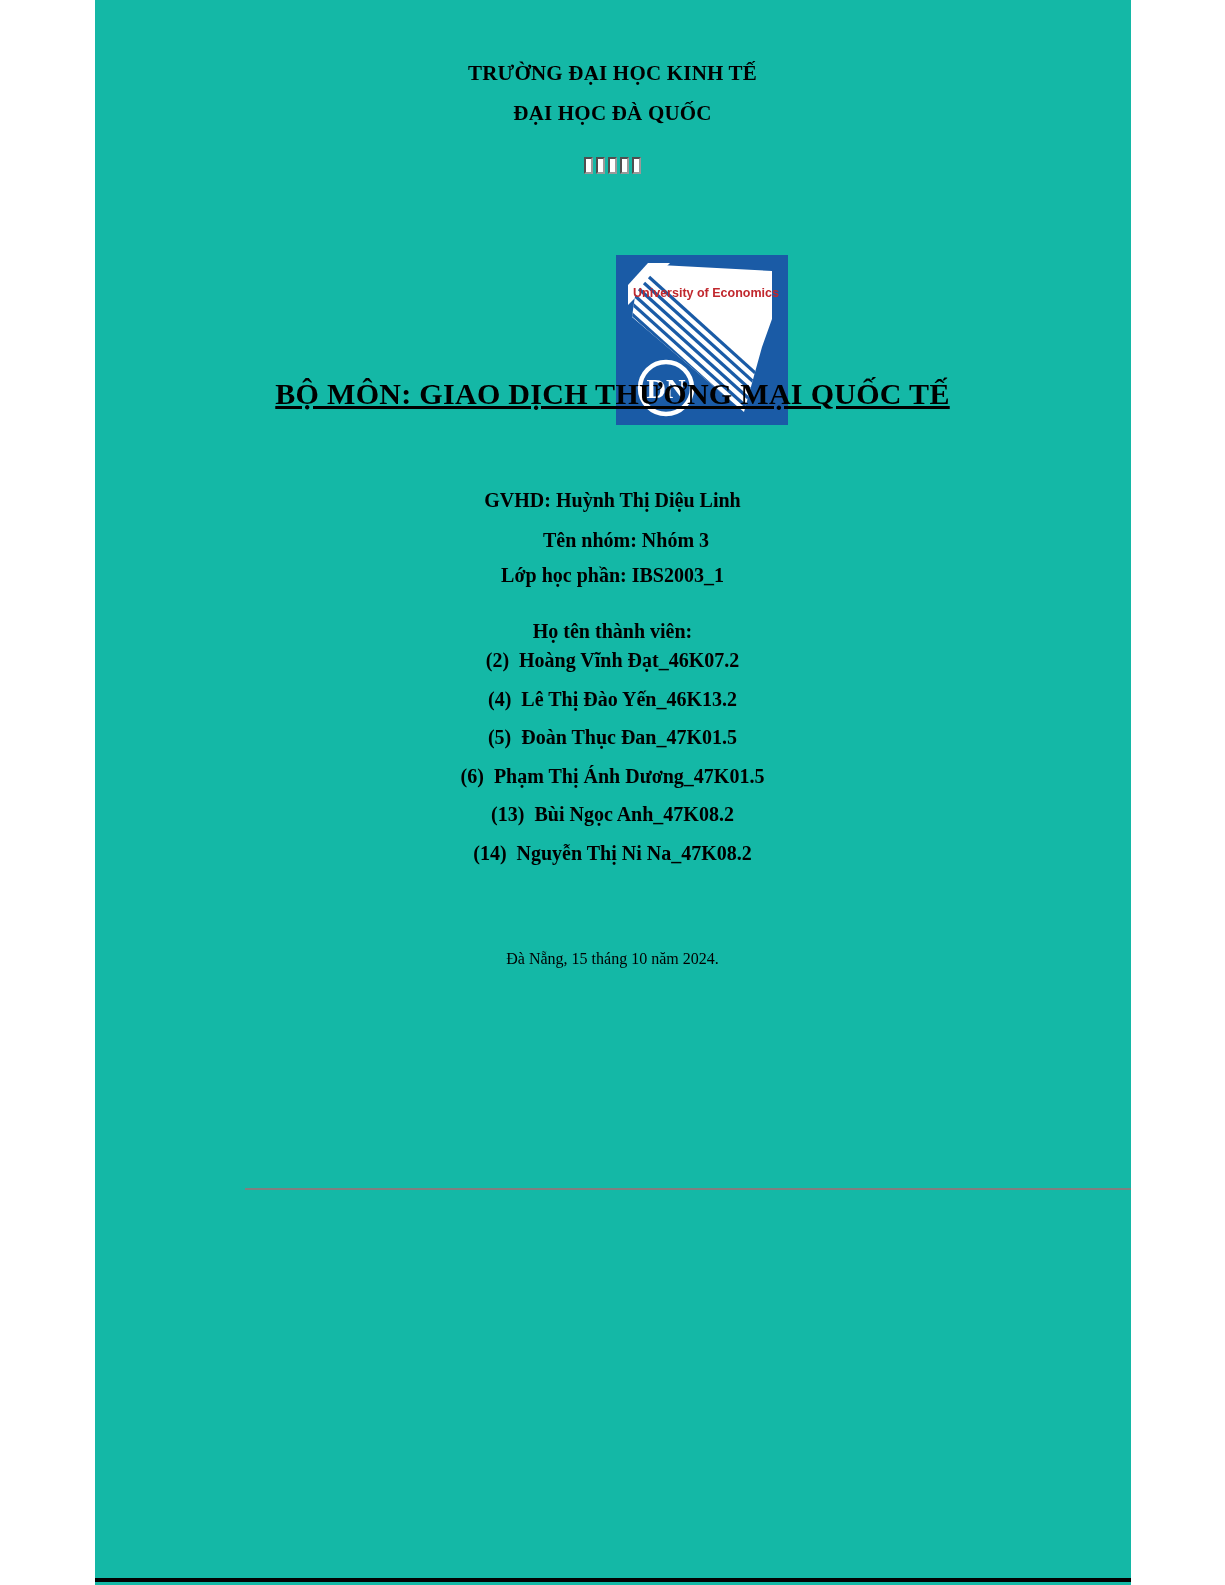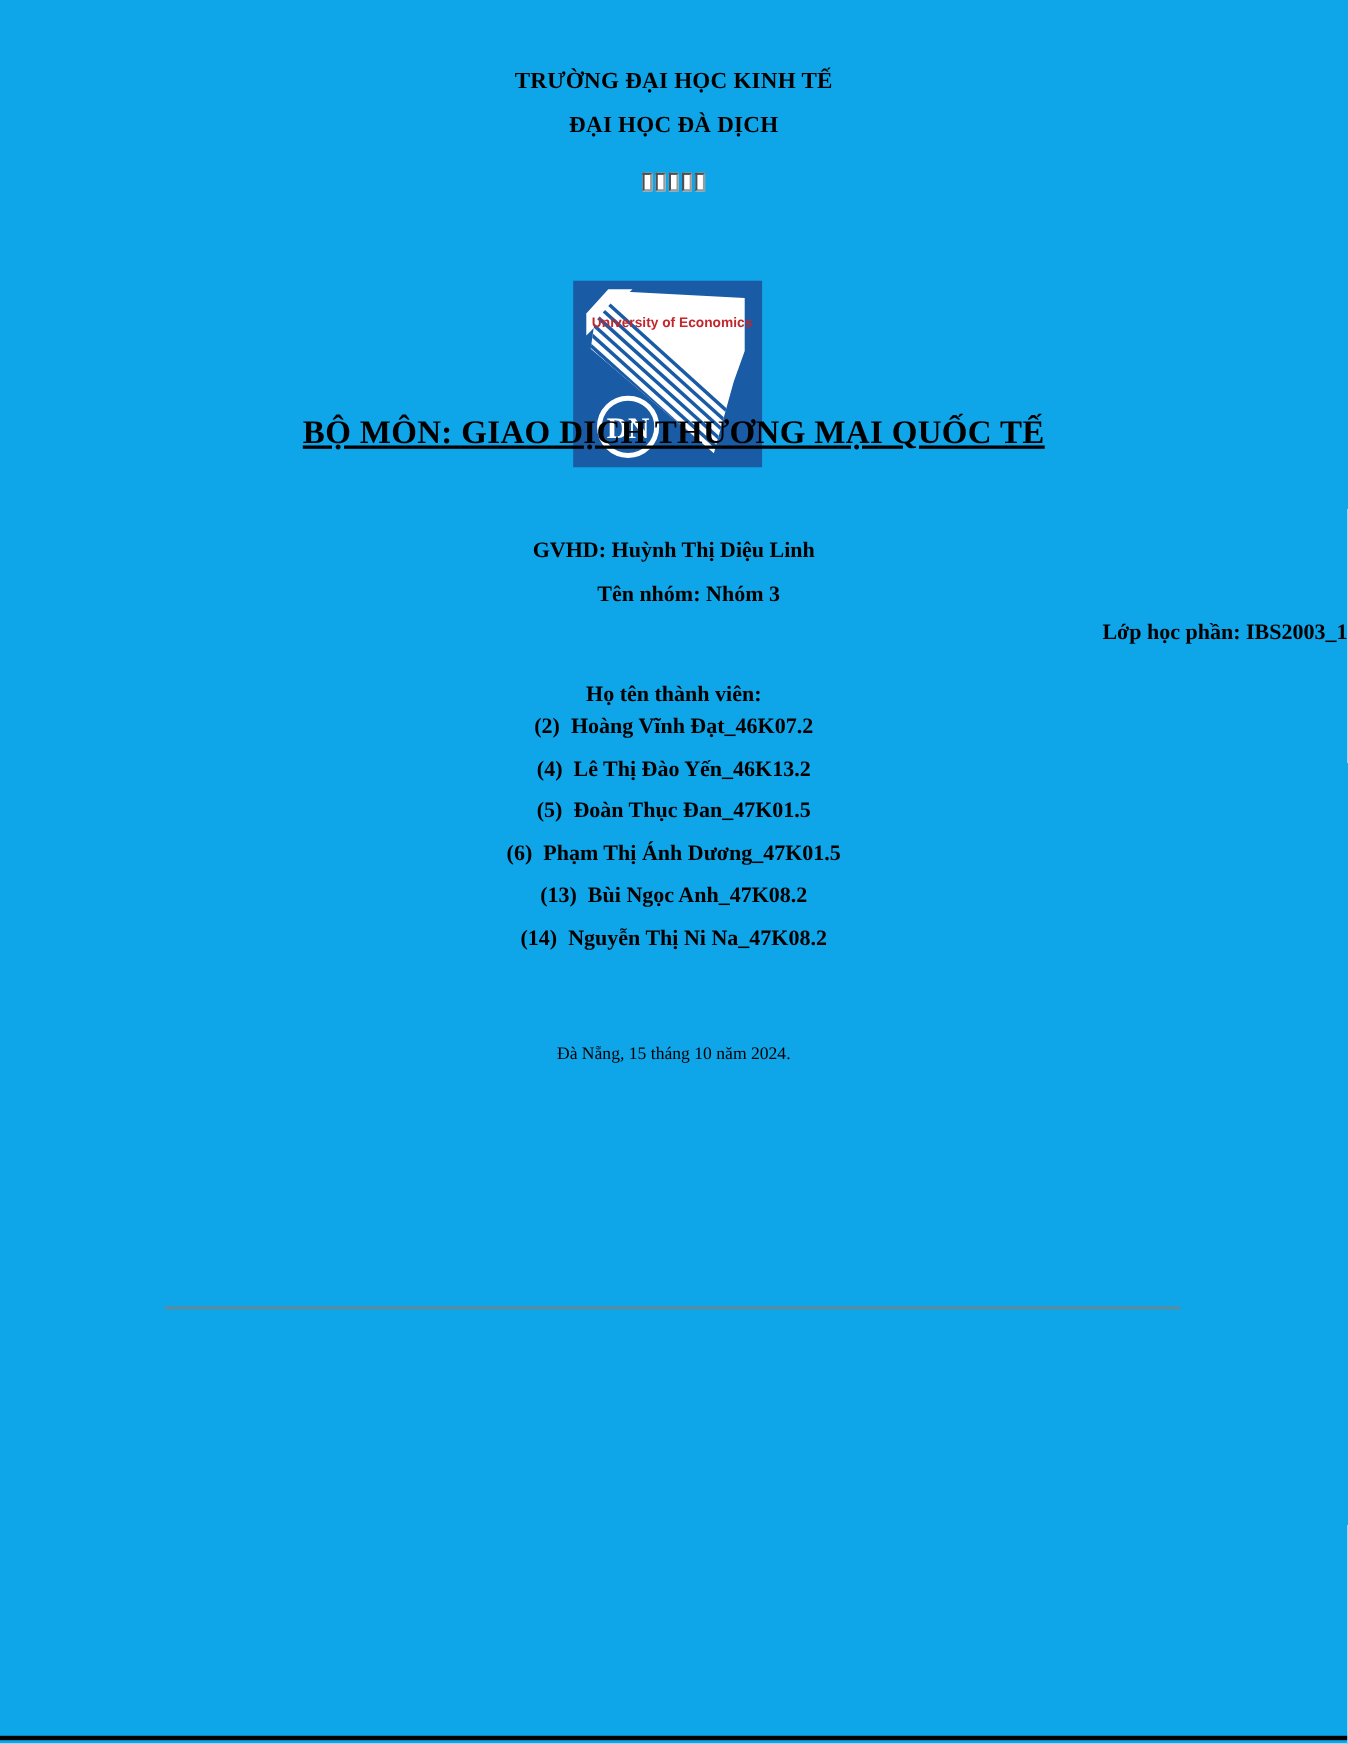--- a/index.html
+++ b/index.html
@@ -1,22 +1,22 @@
 <!DOCTYPE html>
 <html><head>
 <meta charset="utf-8">
 <style>
   * { margin: 0; padding: 0; box-sizing: border-box; }
   html, body { background: #ffffff; }
   #page {
     position: relative;
-    width: 1225px;
+    width: 1036px;
     height: 1585px;
     margin: 0 auto;
-    background: #0ea5e9;
+    background: #14b8a6;
     font-family: "Liberation Serif", "DejaVu Serif", serif;
     color: #000000;
     overflow: hidden;
   }
   .centered {
     position: absolute;
     left: 0;
     right: 0;
     text-align: center;
   }
@@ -64,21 +64,21 @@
     letter-spacing: 0.3px;
     text-decoration: underline;
   }
 
   .info-line {
     font-weight: bold;
     font-size: 20px;
   }
   .info-gvhd   { top: 489px; }
   .info-group  { top: 529px; margin-left: 27px; }
-  .info-class  { top: 564px; text-align: right; }
+  .info-class  { top: 564px; }
   .info-mhead  { top: 620px; }
 
   .member-list {
     top: 641px;
     font-size: 20px;
     line-height: 38.6px;
     font-weight: bold;
   }
   .member-list .member { white-space: pre; }
 
@@ -104,21 +104,21 @@
     background: #010101;
   }
 </style>
 </head>
 <body>
 
 <div id="page">
 
   <div class="centered hdr hdr-1">TRƯỜNG ĐẠI HỌC KINH TẾ</div>
 
-  <div class="centered hdr hdr-2">ĐẠI HỌC ĐÀ DỊCH</div>
+  <div class="centered hdr hdr-2">ĐẠI HỌC ĐÀ QUỐC</div>
 
   <div class="centered ornaments">
     <span class="tofu"></span>
     <span class="tofu"></span>
     <span class="tofu"></span>
     <span class="tofu"></span>
     <span class="tofu"></span>
   </div>
 
   <div class="logo-wrap">

